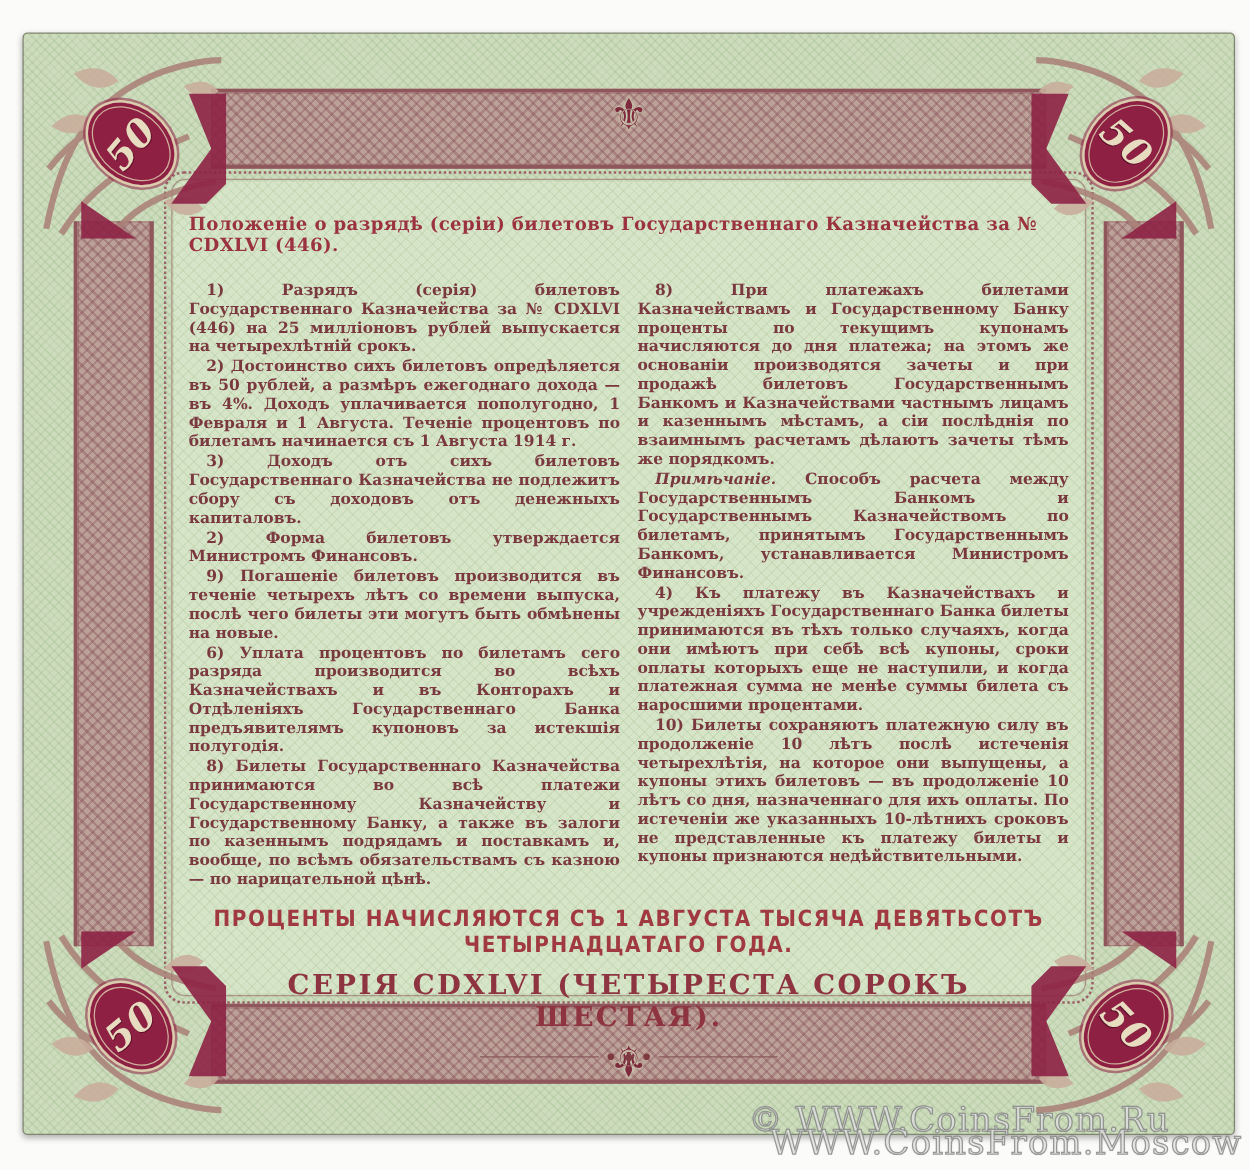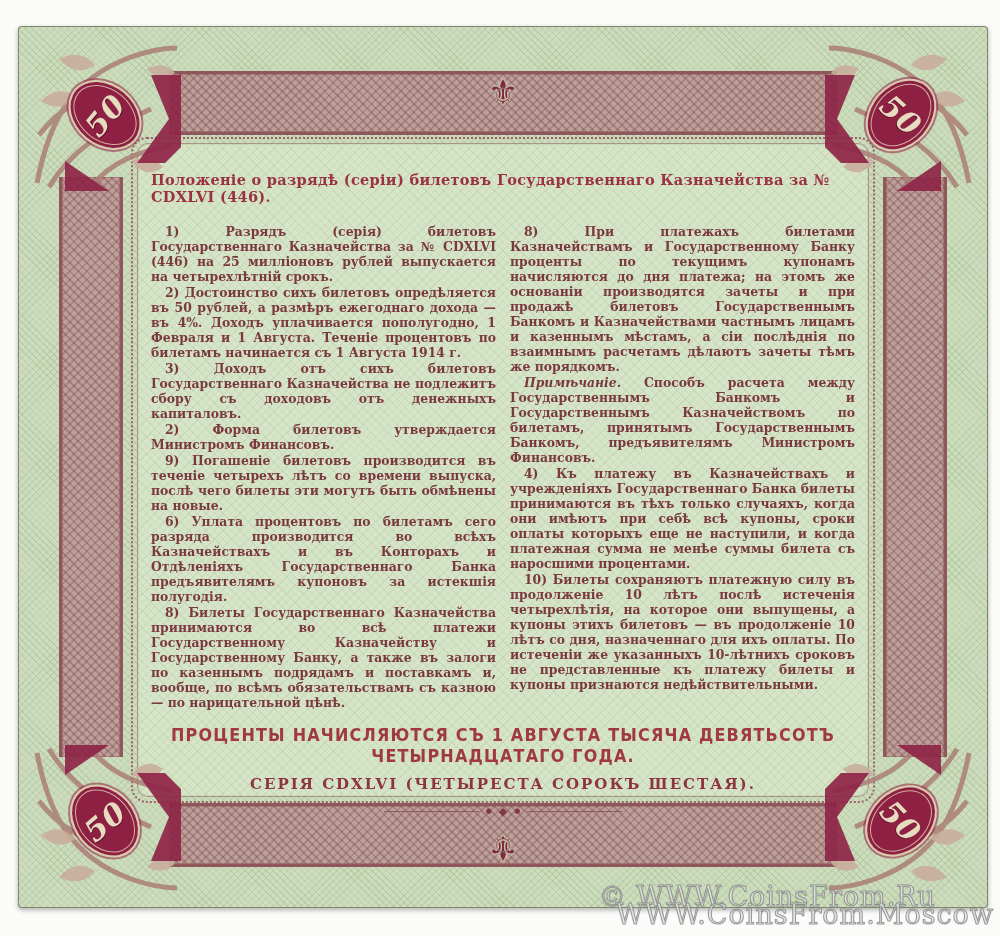--- a/index.html
+++ b/index.html
@@ -114,21 +114,21 @@
   .note-label{font-style:italic;font-weight:bold;}
 
   .footer1{
     margin-top:16px;text-align:center;
     font-family:"DejaVu Sans",sans-serif;
     font-size:16px;font-weight:bold;color:#a03940;
     letter-spacing:1.2px;transform:scaleY(1.12);
   }
   .footer2{
     margin-top:11px;text-align:center;
-    font-size:15px;font-weight:bold;color:#8e3340;letter-spacing:2px;
+    font-size:22px;font-weight:bold;color:#8e3340;letter-spacing:2px;
   }
   .divider{
     margin-top:13px;display:flex;align-items:center;justify-content:center;gap:7px;color:#7e3a40;
   }
   .d-line{display:inline-block;width:95px;height:1px;background:#8a5a5e;}
   .d-dot{font-size:7px;line-height:1;}
   .d-diamond{font-size:11px;line-height:1;}
 
   
   .wm{
@@ -262,21 +262,21 @@
           <p>1) Разрядъ (серія) билетовъ Государственнаго Казначейства за № CDXLVI (446) на 25 милліоновъ рублей выпускается на четырехлѣтній срокъ.</p>
           <p>2) Достоинство сихъ билетовъ опредѣляется въ 50 рублей, а размѣръ ежегоднаго дохода — въ 4%. Доходъ уплачивается пополугодно, 1 Февраля и 1 Августа. Теченіе процентовъ по билетамъ начинается съ 1 Августа 1914 г.</p>
           <p>3) Доходъ отъ сихъ билетовъ Государственнаго Казначейства не подлежитъ сбору съ доходовъ отъ денежныхъ капиталовъ.</p>
           <p>2) Форма билетовъ утверждается Министромъ Финансовъ.</p>
           <p>9) Погашеніе билетовъ производится въ теченіе четырехъ лѣтъ со времени выпуска, послѣ чего билеты эти могутъ быть обмѣнены на новые.</p>
           <p>6) Уплата процентовъ по билетамъ сего разряда производится во всѣхъ Казначействахъ и въ Конторахъ и Отдѣленіяхъ Государственнаго Банка предъявителямъ купоновъ за истекшія полугодія.</p>
           <p>8) Билеты Государственнаго Казначейства принимаются во всѣ платежи Государственному Казначейству и Государственному Банку, а также въ залоги по казеннымъ подрядамъ и поставкамъ и, вообще, по всѣмъ обязательствамъ съ казною — по нарицательной цѣнѣ.</p>
         </div>
         <div class="col">
           <p>8) При платежахъ билетами Казначействамъ и Государственному Банку проценты по текущимъ купонамъ начисляются до дня платежа; на этомъ же основаніи производятся зачеты и при продажѣ билетовъ Государственнымъ Банкомъ и Казначействами частнымъ лицамъ и казеннымъ мѣстамъ, а сіи послѣднія по взаимнымъ расчетамъ дѣлаютъ зачеты тѣмъ же порядкомъ.</p>
-          <p><span class="note-label">Примѣчаніе.</span> <span>Способъ расчета между Государственнымъ Банкомъ и Государственнымъ Казначействомъ по билетамъ, принятымъ Государственнымъ Банкомъ, предъявителямъ Министромъ Финансовъ.</span></p>
+          <p><span class="note-label">Примѣчаніе.</span> <span>Способъ расчета между Государственнымъ Банкомъ и Государственнымъ Казначействомъ по билетамъ, принятымъ Государственнымъ Банкомъ, устанавливается Министромъ Финансовъ.</span></p>
           <p>4) Къ платежу въ Казначействахъ и учрежденіяхъ Государственнаго Банка билеты принимаются въ тѣхъ только случаяхъ, когда они имѣютъ при себѣ всѣ купоны, сроки оплаты которыхъ еще не наступили, и когда платежная сумма не менѣе суммы билета съ наросшими процентами.</p>
           <p>10) Билеты сохраняютъ платежную силу въ продолженіе 10 лѣтъ послѣ истеченія четырехлѣтія, на которое они выпущены, а купоны этихъ билетовъ — въ продолженіе 10 лѣтъ со дня, назначеннаго для ихъ оплаты. По истеченіи же указанныхъ 10-лѣтнихъ сроковъ не представленные къ платежу билеты и купоны признаются недѣйствительными.</p>
         </div>
       </div>
 
       <div class="footer1">ПРОЦЕНТЫ НАЧИСЛЯЮТСЯ СЪ 1 АВГУСТА ТЫСЯЧА ДЕВЯТЬСОТЪ ЧЕТЫРНАДЦАТАГО ГОДА.</div>
       <div class="footer2">СЕРІЯ CDXLVI (ЧЕТЫРЕСТА СОРОКЪ ШЕСТАЯ).</div>
 
       <div class="divider">
         <span class="d-line"></span>

